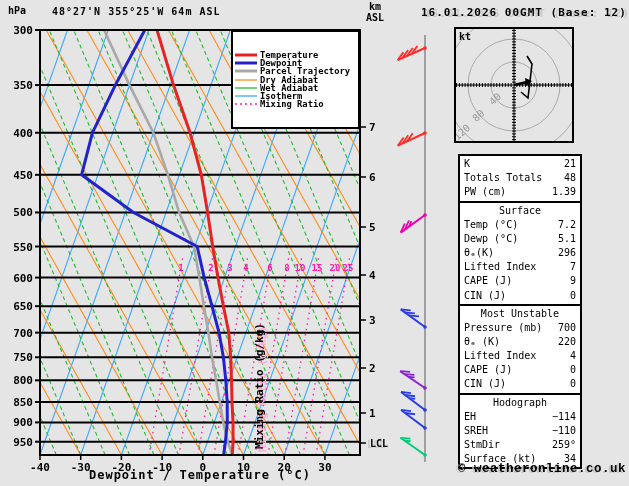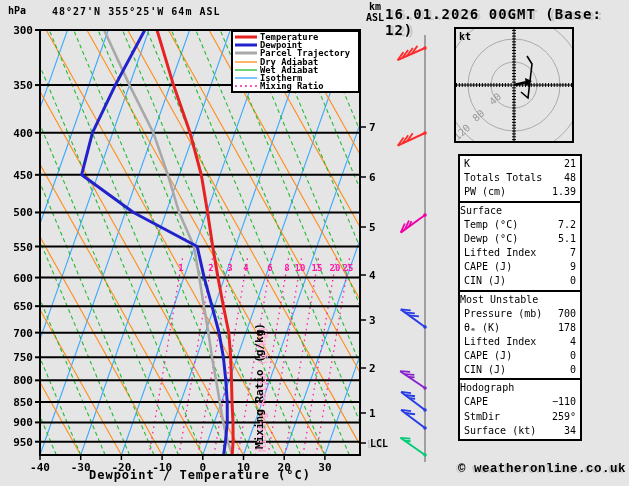--- a/index.html
+++ b/index.html
@@ -1,35 +1,35 @@
 <!DOCTYPE html>
 <html><head>
 <meta charset="utf-8">
 <style>
   html,body{margin:0;padding:0;background:#fff;}
   #app{position:relative;width:629px;height:486px;background:#e5e5e5;overflow:hidden;
        font-family:"DejaVu Sans Mono",monospace;color:#000;}
   .abs{position:absolute;}
   .b{font-weight:bold;}
   #station-title{left:52px;top:6px;font-size:10px;letter-spacing:1px;}
-  #datetime{left:385px;top:6px;font-size:14px;letter-spacing:1px;text-shadow:3px 1px 0 #c8c8c8;}
+  #datetime{left:421px;top:6px;font-size:11px;letter-spacing:1px;text-shadow:3px 1px 0 #c8c8c8;}
   #hpa-label{left:8px;top:5px;font-size:10px;}
   #km-label{left:366px;top:1px;font-size:10px;line-height:11px;text-align:center;}
   #xaxis-label{left:40px;top:468px;width:320px;text-align:center;font-size:12px;letter-spacing:1px;}
   #mixing-label{left:341px;top:186px;width:200px;transform:rotate(-90deg) translate(-100px,-88px);
      transform-origin:100px 100px;text-align:center;font-size:11px;
      text-shadow:-3px 3px 0 #ffaad5;}
-  #legend{left:231px;top:30px;width:129px;border:2px solid #000;background:#fff;box-sizing:border-box;padding:1px 0;}
+  #legend{left:231px;top:30px;width:129px;border:2px solid #000;background:#fff;box-sizing:border-box;padding:19px 0;}
   .lrow{display:flex;align-items:center;height:8.2px;}
   .lswatch{width:22px;margin:0 3px 0 2px;flex:0 0 auto;}
   .llab{font-size:8.8px;font-weight:bold;white-space:nowrap;line-height:8px;}
   #data-table{left:458px;top:154px;width:124px;border:2px solid #000;box-sizing:border-box;background:#fff;}
   .tsec{border-top:2px solid #000;padding:1px 0;}
   .tsec:first-child{border-top:none;}
-  .ttitle{text-align:left;font-size:10px;height:14px;line-height:14px;}
+  .ttitle{text-align:center;font-size:10px;height:14px;line-height:14px;}
   .trow{display:flex;justify-content:space-between;padding:0 4px;font-size:10px;height:14.2px;line-height:14.2px;white-space:nowrap;}
   #watermark{right:3px;top:462px;font-size:12.5px;font-weight:bold;letter-spacing:0.5px;
      font-family:Liberation Mono, monospace;text-shadow:-2px 1px 0 #c8c8c8;}
   svg text{font-family:"DejaVu Sans Mono",monospace;}
 </style>
 </head>
 <body>
 
 <div id="app">
   <div class="abs b" id="hpa-label">hPa</div>
@@ -423,59 +423,67 @@
         <div class="ttitle">Surface</div>
         <div class="trow">
           <span>Temp (°C)</span>
           <span>7.2</span>
         </div>
         <div class="trow">
           <span>Dewp (°C)</span>
           <span>5.1</span>
         </div>
         <div class="trow">
+          <span>θₑ(K)</span>
+          <span>296</span>
+        </div>
+        <div class="trow">
           <span>Lifted Index</span>
           <span>7</span>
         </div>
         <div class="trow">
           <span>CAPE (J)</span>
           <span>9</span>
         </div>
         <div class="trow">
           <span>CIN (J)</span>
           <span>0</span>
         </div>
       </div>
       <div class="tsec">
         <div class="ttitle">Most Unstable</div>
         <div class="trow">
           <span>Pressure (mb)</span>
           <span>700</span>
         </div>
         <div class="trow">
           <span>θₑ (K)</span>
-          <span>178</span>
+          <span>220</span>
         </div>
         <div class="trow">
           <span>Lifted Index</span>
           <span>4</span>
         </div>
         <div class="trow">
           <span>CAPE (J)</span>
           <span>0</span>
         </div>
         <div class="trow">
           <span>CIN (J)</span>
           <span>0</span>
         </div>
       </div>
       <div class="tsec">
         <div class="ttitle">Hodograph</div>
         <div class="trow">
-          <span>CAPE</span>
+          <span>EH</span>
+          <span>−114</span>
+        </div>
+        <div class="trow">
+          <span>SREH</span>
           <span>−110</span>
         </div>
         <div class="trow">
           <span>StmDir</span>
           <span>259°</span>
         </div>
         <div class="trow">
           <span>Surface (kt)</span>
           <span>34</span>
         </div>

